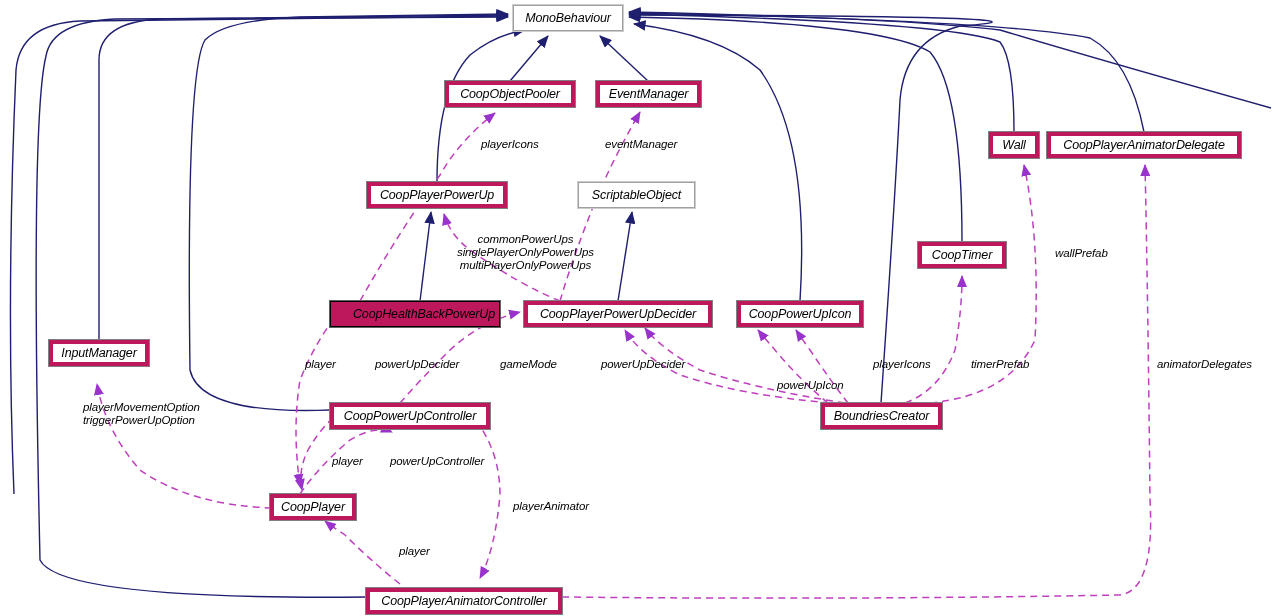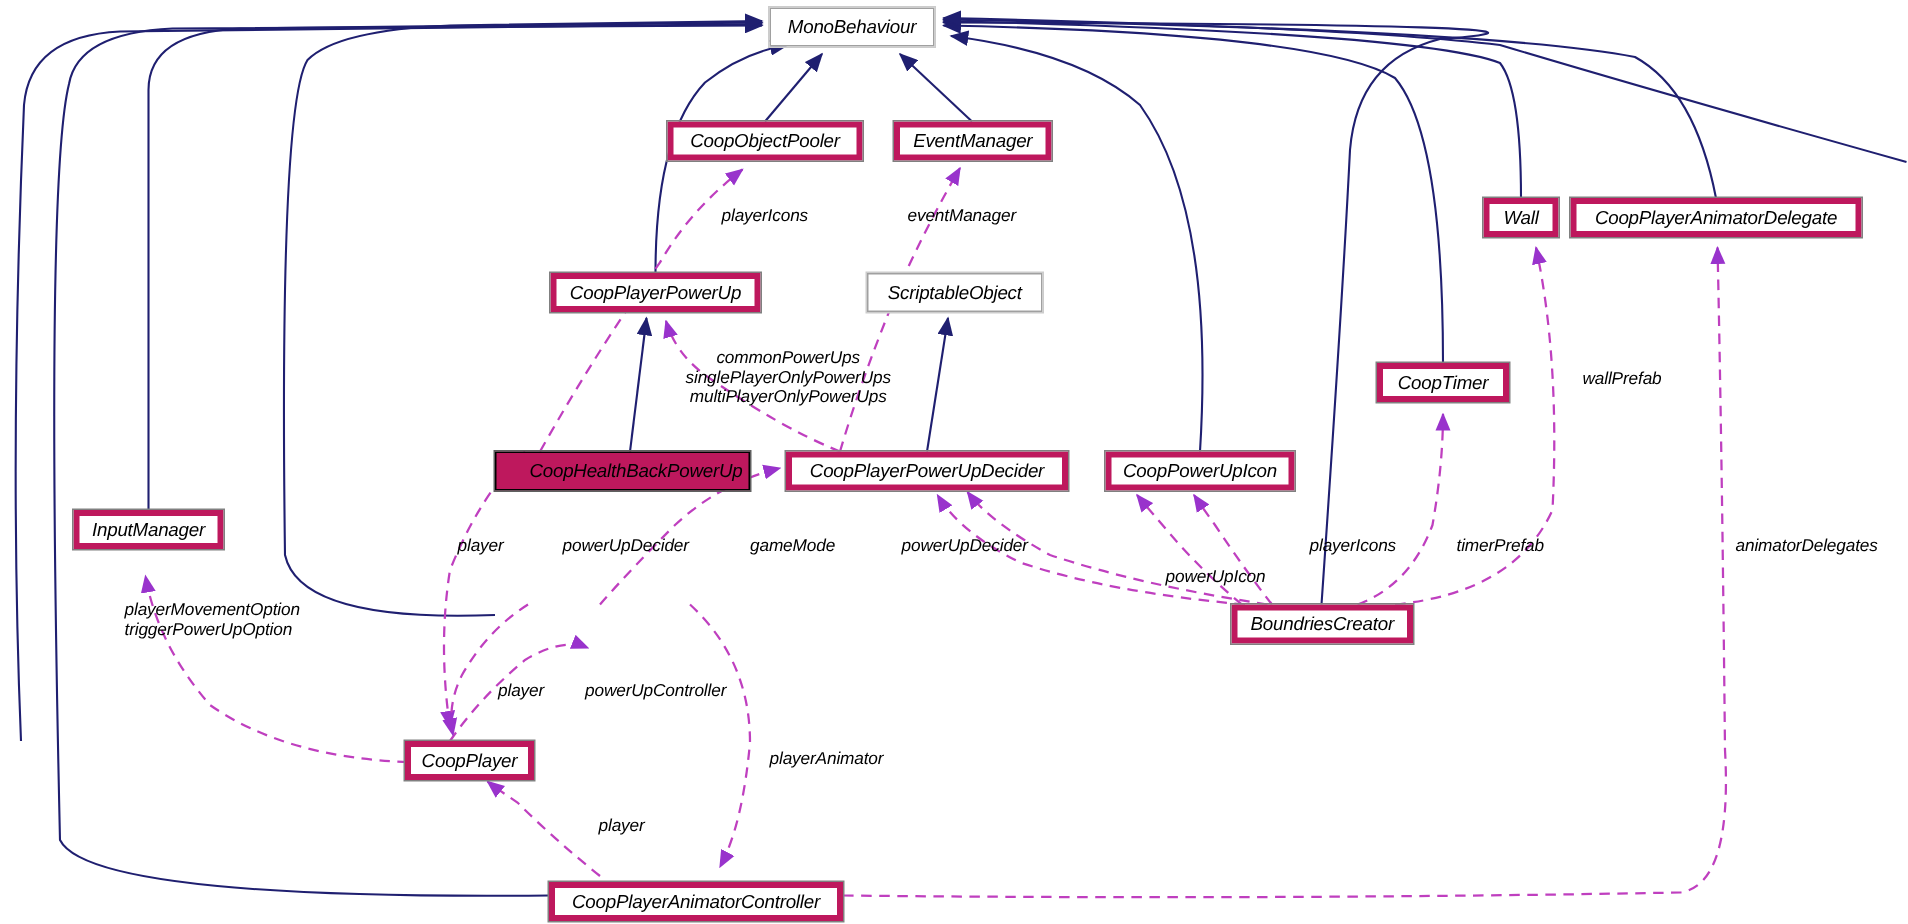--- a/index.html
+++ b/index.html
@@ -147,20 +147,23 @@
   </div>
   <div class="node" style="left:524px;top:301px;width:188px;height:26px;">
     <span>CoopPlayerPowerUpDecider</span>
   </div>
   <div class="node" style="left:737px;top:301px;width:126px;height:26px;">
     <span>CoopPowerUpIcon</span>
   </div>
   <div class="node" style="left:49px;top:340px;width:100px;height:26px;">
     <span>InputManager</span>
   </div>
+  <div class="node" style="left:330px;top:403px;width:160px;height:26px;">
+    <span>CoopPowerUpController</span>
+  </div>
   <div class="node" style="left:821px;top:403px;width:121px;height:26px;">
     <span>BoundriesCreator</span>
   </div>
   <div class="node" style="left:270px;top:494px;width:86px;height:26px;">
     <span>CoopPlayer</span>
   </div>
   <div class="node" style="left:366px;top:588px;width:196px;height:26px;justify-content:center;">
     <span>CoopPlayerAnimatorController</span>
   </div>
 

